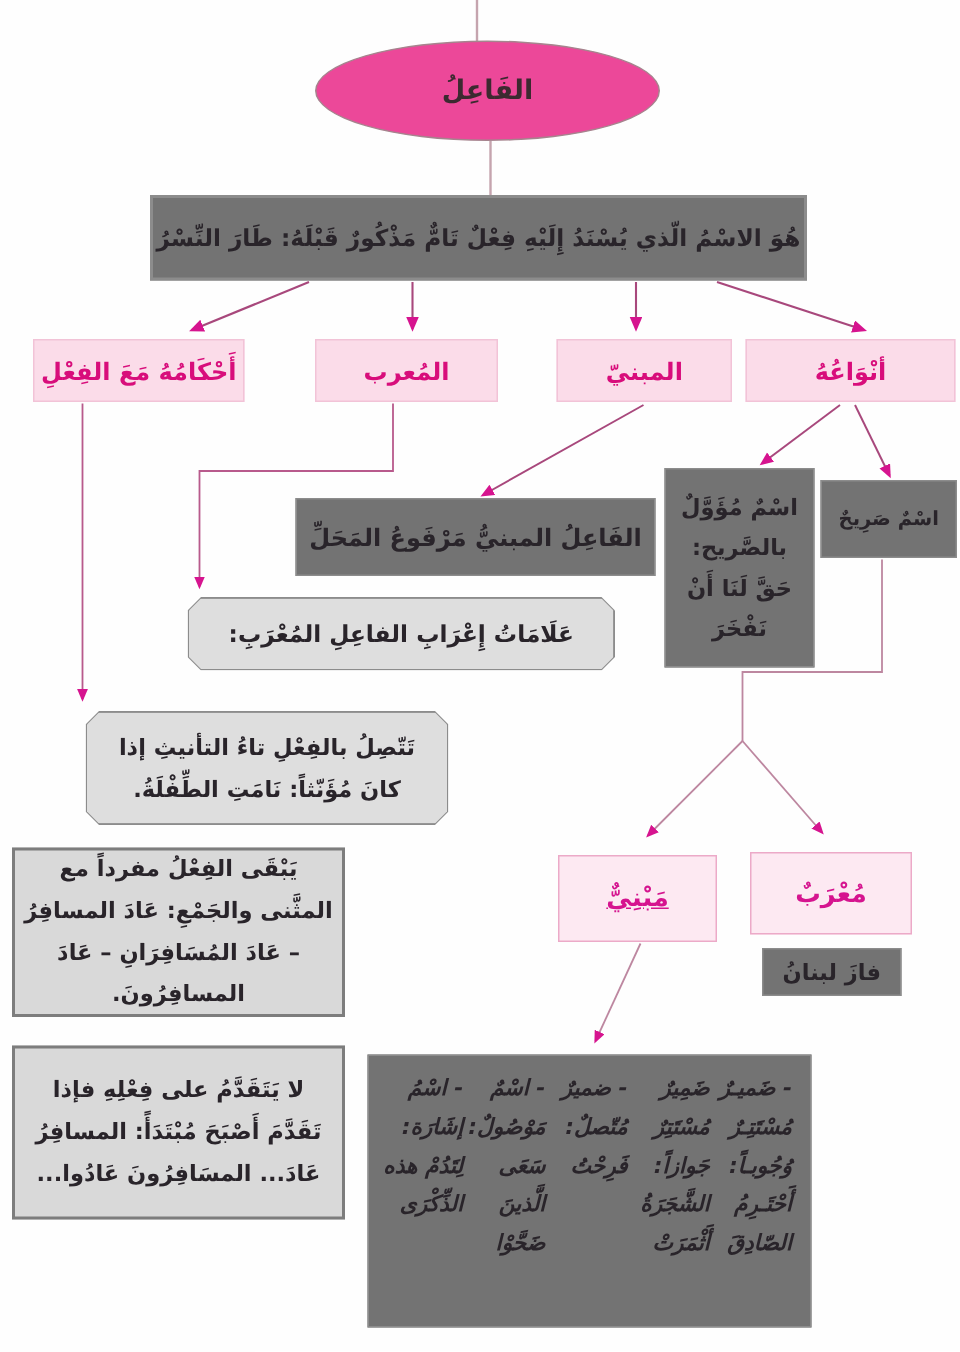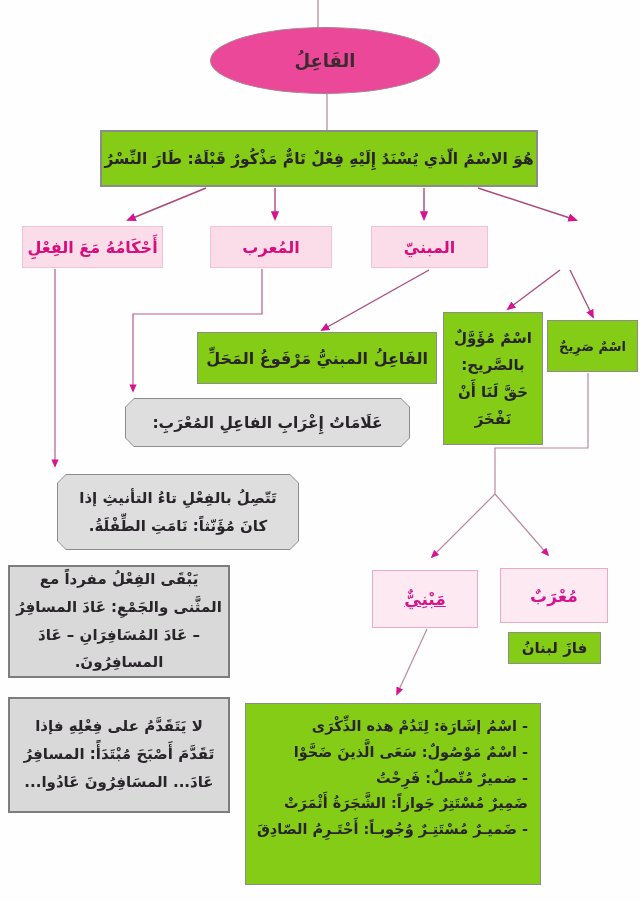--- a/index.html
+++ b/index.html
@@ -1,21 +1,21 @@
 <!DOCTYPE html>
 <html lang="ar"><head>
 <meta charset="utf-8">
 <style>
   html,body{margin:0;padding:0;background:#ffffff;}
   #canvas{
     position:relative;width:640px;height:901px;background:#fefefe;overflow:hidden;
     font-family:"DejaVu Sans",sans-serif;
   }
   .node{position:absolute;box-sizing:border-box;display:flex;align-items:center;justify-content:center;text-align:center;}
-  .gray-box{background:#84cc16;border:1px solid #8c8c8c;color:#29242a;font-weight:bold;}
+  .gray-box{background:#737373;border:1px solid #8c8c8c;color:#29242a;font-weight:bold;}
   .gray-box-thick{background:#d9d9d9;border:2px solid #7d7d7d;color:#29242a;font-weight:bold;}
   .pink-label{background:#fbdce9;border:1px solid #f2c3d7;color:#d80d7b;font-weight:bold;font-size:16px;}
   .pink-fancy{background:#fde9f2;border:1px solid #ecaac8;color:#d6148f;font-weight:bold;font-size:17px;
     text-shadow:0 0 1px #f7f7f7;}
   .ellipse{border-radius:50%;background:#ec4899;border:1px solid #a6848e;color:#3c2a30;font-weight:bold;font-size:18px;}
   .rtl{direction:rtl;unicode-bidi:embed;}
   .plaque{position:absolute;box-sizing:border-box;
     clip-path:polygon(9px 0,calc(100% - 9px) 0,100% 9px,100% calc(100% - 9px),calc(100% - 9px) 100%,9px 100%,0 calc(100% - 9px),0 9px);
     background:#8c8c8c;}
   .plaque .inner{position:absolute;inset:1px;
@@ -73,20 +73,23 @@
 
   <div class="node pink-label rtl" style="left:22px;top:226px;width:141px;height:42px;">
     <span>أَحْكَامُهُ مَعَ الفِعْلِ</span>
   </div>
   <div class="node pink-label rtl" style="left:210px;top:226px;width:122px;height:42px;">
     <span>المُعرب</span>
   </div>
   <div class="node pink-label rtl" style="left:371px;top:226px;width:117px;height:42px;">
     <span>المبنيّ</span>
   </div>
+  <div class="node pink-label rtl" style="left:497px;top:226px;width:140px;height:42px;">
+    <span>أنْوَاعُهُ</span>
+  </div>
 
   <div class="node gray-box rtl" style="left:197px;top:332px;width:240px;height:52px;font-size:16px;white-space:nowrap;">
     <span>الفَاعِلُ المبنيُّ مَرْفَوعُ المَحَلِّ</span>
   </div>
 
   <div class="plaque" style="left:125px;top:398px;width:285px;height:49px;">
     <div class="inner rtl" style="font-size:15.5px;white-space:nowrap;">
       <span>عَلَامَاتُ إِعْرَابِ الفاعِلِ المُعْرَبِ:</span>
     </div>
   </div>
@@ -117,21 +120,21 @@
   </div>
 
   <div class="node gray-box-thick rtl" style="left:8px;top:565px;width:222px;height:113px;font-size:15px;line-height:1.85;padding:2px 6px;">
     <span>يَبْقَى الفِعْلُ مفرداً مع المثَّنى والجَمْعِ: عَادَ المسافِرُ – عَادَ المُسَافِرَانِ – عَادَ المسافِرُونَ.</span>
   </div>
 
   <div class="node gray-box-thick rtl" style="left:8px;top:697px;width:222px;height:116px;font-size:15px;line-height:1.85;padding:2px 6px;">
     <span>لا يَتَقَدَّمُ على فِعْلِهِ فإذا تَقَدَّمَ أَصْبَحَ مُبْتَدَأً: المسافِرُ عَادَ... المسَافِرُونَ عَادُوا...</span>
   </div>
 
-  <div class="node gray-box list-box" style="left:245px;top:703px;width:296px;height:182px;flex-direction:column;">
+  <div class="node gray-box list-box" style="left:245px;top:703px;width:296px;height:182px;flex-direction:row;font-style:italic;">
     <div class="line">- اسْمُ إشَارَة: لِتَدُمْ هذه الذِّكْرَى</div>
     <div class="line">- اسْمٌ مَوْصُولٌ: سَعَى الَّذينَ ضَحَّوْا</div>
     <div class="line">- ضميرٌ مُتّصلٌ: فَرِحْتُ</div>
     <div class="line">ضَمِيرٌ مُسْتَتِرٌ جَوازاً: الشَّجَرَةُ أَثْمَرَتْ</div>
     <div class="line">- ضَميـرٌ مُسْتَتِـرٌ وُجُوبـاً: أَحْتَـرِمُ الصّادِقَ</div>
   </div>
 
 </div>
 
 </body></html>

